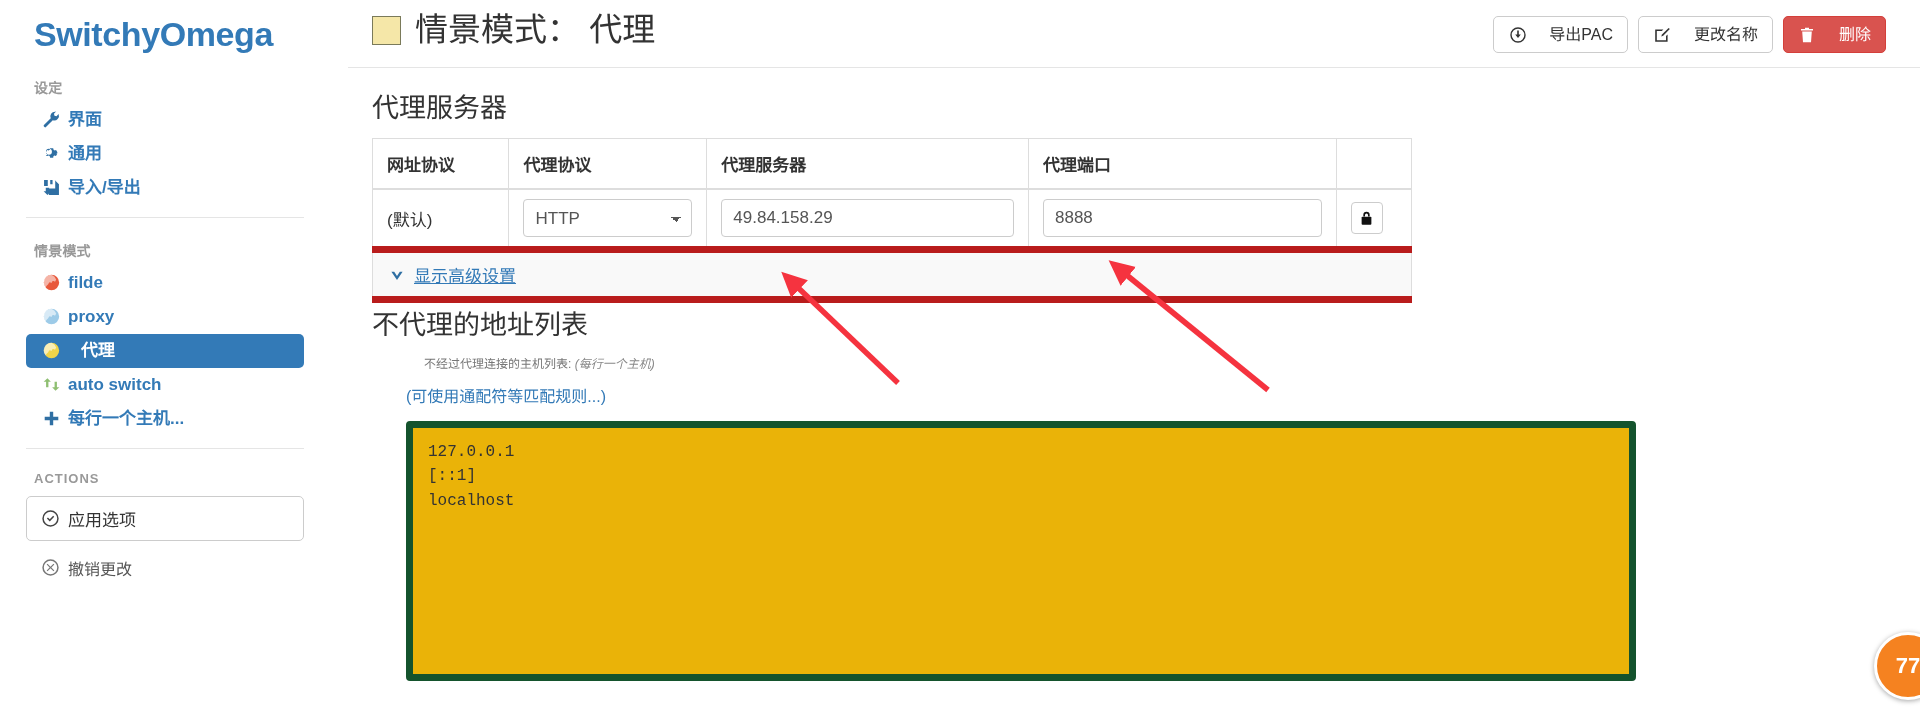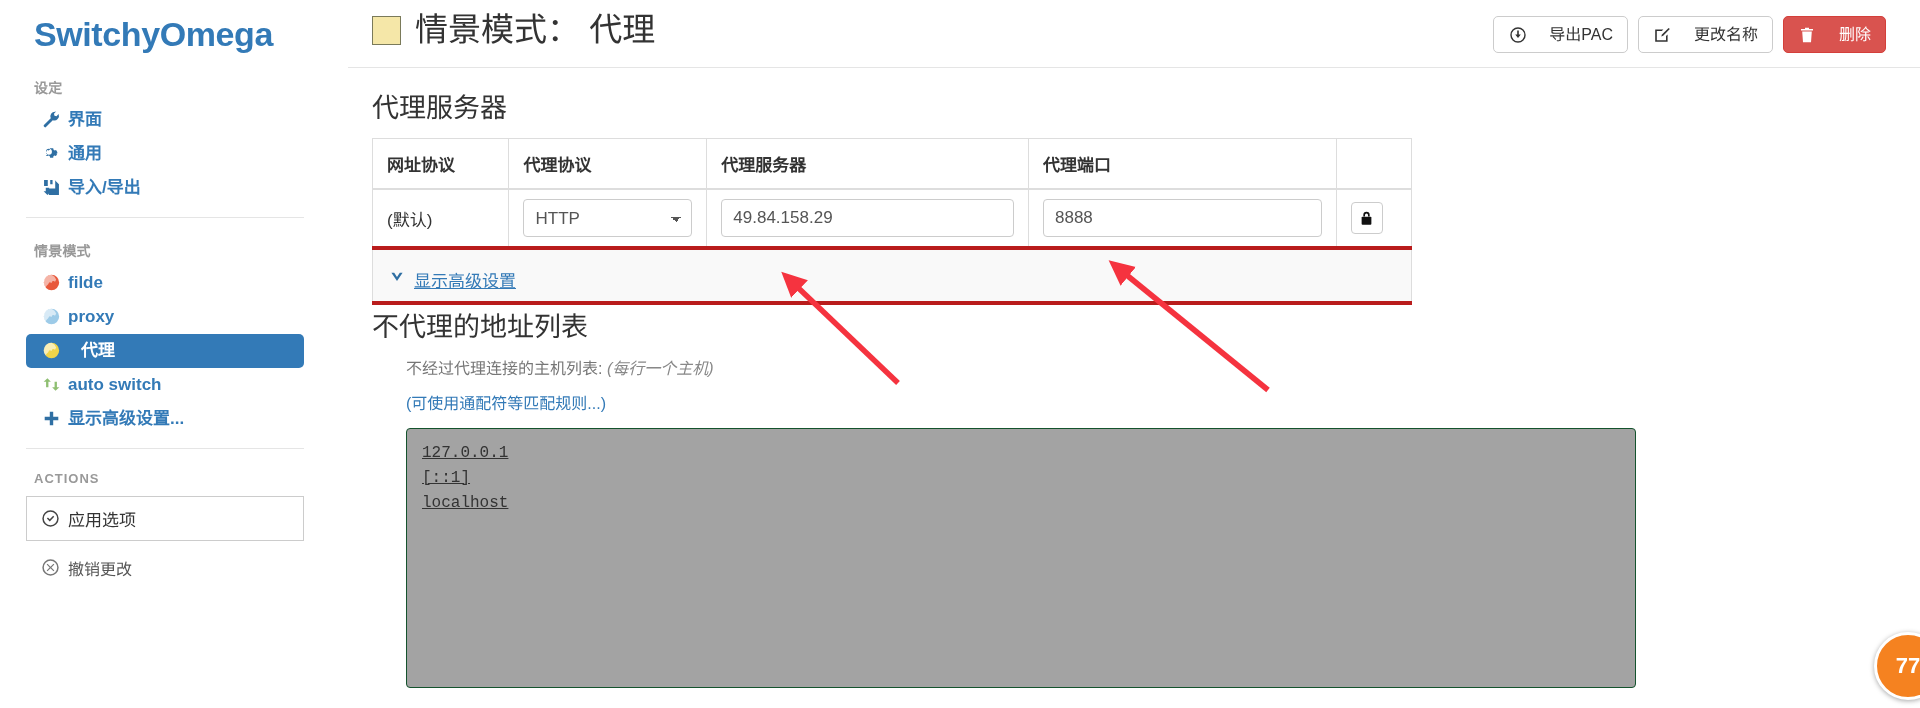--- a/index.html
+++ b/index.html
@@ -94,21 +94,21 @@
   
   .action-wrap { padding: 4px 26px 0 26px; }
   .btn-block {
     display: flex;
     align-items: center;
     gap: 8px;
     width: 100%;
     box-sizing: border-box;
     padding: 9px 14px;
     border: 1px solid #cccccc;
-    border-radius: 0;
+    border-radius: 5px;
     background: #ffffff;
     color: #333333;
     font-size: 17px;
     font-family: inherit;
     cursor: pointer;
     margin-bottom: 9px;
     text-align: left;
   }
   .btn-flat {
     display: flex;
@@ -207,21 +207,21 @@
     color: #333333;
     padding: 12px 14px;
     border-bottom: 2px solid #dddddd;
     border-right: 1px solid #dddddd;
     vertical-align: middle;
     background: #ffffff;
   }
   table.servers td {
     padding: 9px 14px;
     border-right: 1px solid #dddddd;
-    border-bottom: 4px solid #b91c1c;
+    border-bottom: 7px solid #b91c1c;
     vertical-align: middle;
     font-size: 17px;
     color: #333333;
   }
   table.servers th:last-child, table.servers td:last-child { border-right: none; }
   .col-scheme { width: 100px; }
   .col-proto  { width: 158px; }
   .col-host   { width: 275px; }
   .col-port   { width: 262px; }
   .col-lock   { width: 42px; }
@@ -271,58 +271,57 @@
   }
   .adv-link {
     display: inline-flex;
     align-items: center;
     gap: 8px;
     color: #337ab7;
     text-decoration: none;
     font-size: 17px;
     cursor: pointer;
   }
-  .adv-link .lbl { text-decoration: underline; margin-top: 8px; }
+  .adv-link .lbl { text-decoration: underline; }
 
   
   .sub-note {
-    font-size: 16px;
+    font-size: 12px;
     color: #777777;
-    margin: 0 0 10px 34px;
+    margin: 0 0 10px 52px;
     line-height: 1.4;
   }
   .sub-note .em { font-style: italic; color: #888888; }
   .sub-link {
     display: block;
     font-size: 16px;
     color: #337ab7;
     text-decoration: none;
     margin: 0 0 14px 34px;
     cursor: pointer;
   }
   .bypass-area {
     box-sizing: border-box;
     display: block;
     width: 1230px;
     max-width: calc(100% - 34px);
     height: 260px;
     margin-left: 34px;
     padding: 12px 15px;
-    border: 1px solid #14532d;
+    border: 7px solid #14532d;
     border-radius: 4px;
-    background: #a3a3a3;
+    background: #eab308;
     font-family: "Liberation Mono", "DejaVu Sans Mono", monospace;
     font-size: 16px;
     line-height: 1.55;
     color: #333333;
     resize: none;
     outline: none;
     white-space: pre;
     overflow: hidden;
-    text-decoration: underline;
   }
 
   
   .annotations {
     position: absolute;
     inset: 0;
     pointer-events: none;
     z-index: 40;
   }
   
@@ -440,21 +439,21 @@
             <span>auto switch</span>
           </a>
         </li>
         <li>
           <a class="nav-link">
             <span class="ico">
               <svg width="17" height="17" viewBox="0 0 16 16">
                   <path fill="#2f6fa3" d="M6.4 1.6h3.2v4.8h4.8v3.2H9.6v4.8H6.4V9.6H1.6V6.4h4.8z"></path>
                 </svg>
             </span>
-            <span>显示高级设置...</span>
+            <span>每行一个主机...</span>
           </a>
         </li>
       </ul>
       <div class="nav-divider"></div>
     </div>
 
     <div class="nav-group">
       <div class="nav-heading caps">ACTIONS</div>
       <div class="action-wrap">
         <button class="btn-block">

